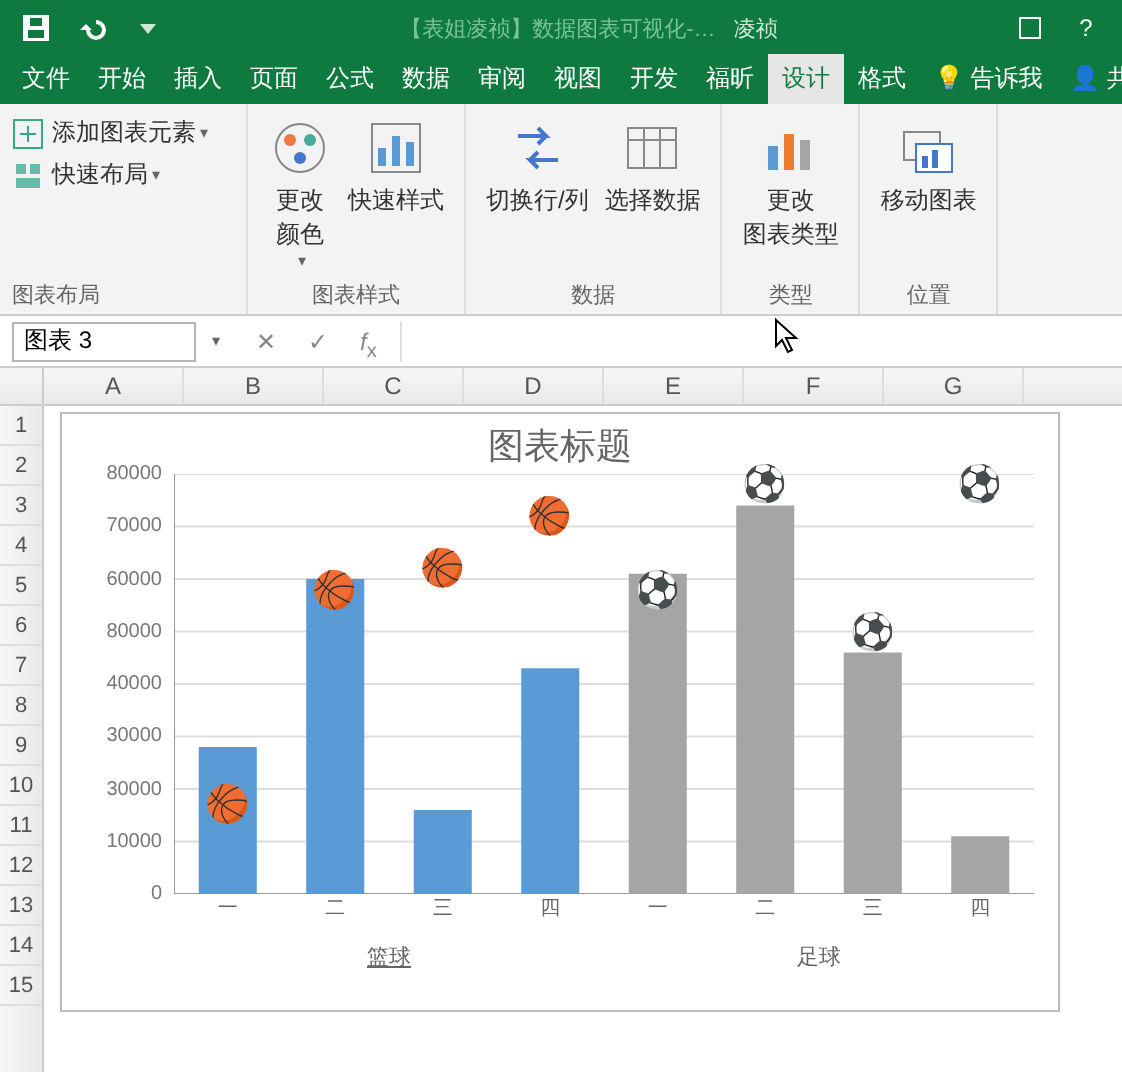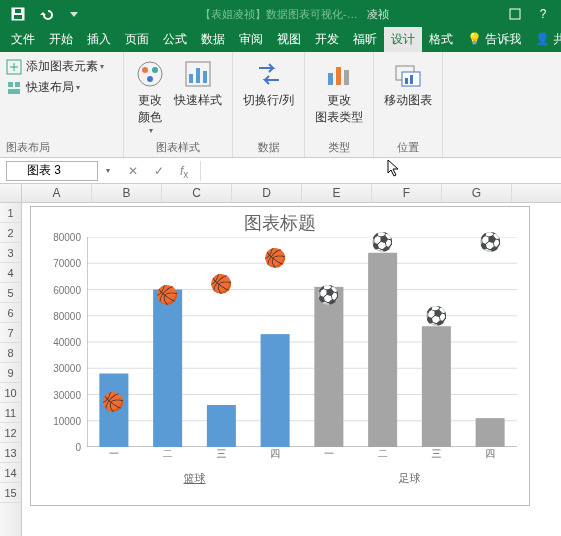--- a/index.html
+++ b/index.html
@@ -13,21 +13,21 @@
 .tab.active{background:#e6e6e6;color:#0e7a3f}
 .ribbon{height:106px;background:#f3f3f3;border-bottom:1px solid #ccc;display:flex}
 .grp{border-right:1px solid #ddd;padding:4px 6px 2px;display:flex;flex-direction:column;align-items:center;justify-content:space-between}
 .grp .lbl{font-size:11px;color:#666;margin-top:0}
 .grp1{width:124px;align-items:flex-start}
 .gbtn{display:flex;align-items:center;padding:2px 0;cursor:pointer}
 .gbtn .mi{width:16px;height:16px;margin-right:4px}
 .vbtn{display:flex;flex-direction:column;align-items:center;justify-content:flex-start;cursor:pointer;padding:2px 4px;font-size:12px;height:80px}
 .vbtn .bi{width:32px;height:32px;margin-bottom:2px}
 .namebox{height:26px;border-bottom:1px solid #ccc;display:flex;align-items:center;background:#fff}
-.nb{width:92px;height:20px;border:1px solid #b5b5b5;margin:0 6px;padding:0 20px;font-size:12px;background:#fff}
+.nb{width:92px;height:20px;border:1px solid #b5b5b5;margin:0 6px;padding:0 5px;font-size:12px;background:#fff}
 .fxbtn{width:14px;height:14px;margin:0 6px;color:#888}
 .fxarea{flex:1;height:20px;border-left:1px solid #ddd;padding:0 6px;position:relative}
 .cursor{position:absolute;left:186px;top:-2px}
 .sheet{position:relative;height:352px;background:#fff}
 .colhdr{position:absolute;top:0;left:22px;right:0;height:19px;display:flex;background:linear-gradient(#f7f7f7,#e9e9e9);border-bottom:1px solid #ccc}
 .ch{width:70px;text-align:center;font-size:12px;border-right:1px solid #ddd;line-height:19px;color:#555}
 .corner{position:absolute;top:0;left:0;width:22px;height:19px;background:linear-gradient(#f7f7f7,#e9e9e9);border-right:1px solid #ccc;border-bottom:1px solid #ccc}
 .rowhdr{position:absolute;top:19px;left:0;width:22px;bottom:0;background:linear-gradient(90deg,#f7f7f7,#e9e9e9);border-right:1px solid #ccc}
 .rh{height:20px;text-align:center;font-size:11px;color:#555;border-bottom:1px solid #ddd;line-height:20px}
 .chartobj{position:absolute;top:22px;left:30px;width:500px;height:300px;border:1px solid #bbb;background:#fff}
@@ -155,20 +155,31 @@
   </div>
   <div class="grp">
     <div style="display:flex">
       <div class="vbtn">
           <span class="bi">
             <svg width="32" height="32">
               <path d="M6 10h14l-4-4m4 4-4 4M26 22H12l4 4m-4-4 4-4" fill="none" stroke="#47c" stroke-width="2"></path>
             </svg>
           </span>
           <span>切换行/列</span>
+        </div>
+      <div class="vbtn">
+          <span class="bi">
+            <svg width="32" height="32">
+              <rect x="4" y="6" width="24" height="20" fill="none" stroke="#888"></rect>
+              <line x1="4" y1="12" x2="28" y2="12" stroke="#888"></line>
+              <line x1="12" y1="6" x2="12" y2="26" stroke="#888"></line>
+              <line x1="20" y1="6" x2="20" y2="26" stroke="#888"></line>
+            </svg>
+          </span>
+          <span>选择数据</span>
         </div>
     </div>
     <div class="lbl">数据</div>
   </div>
   <div class="grp">
     <div class="vbtn">
         <span class="bi">
           <svg width="32" height="32">
             <rect x="5" y="15" width="5" height="12" fill="#5b9bd5"></rect>
             <rect x="13" y="9" width="5" height="18" fill="#ed7d31"></rect>

